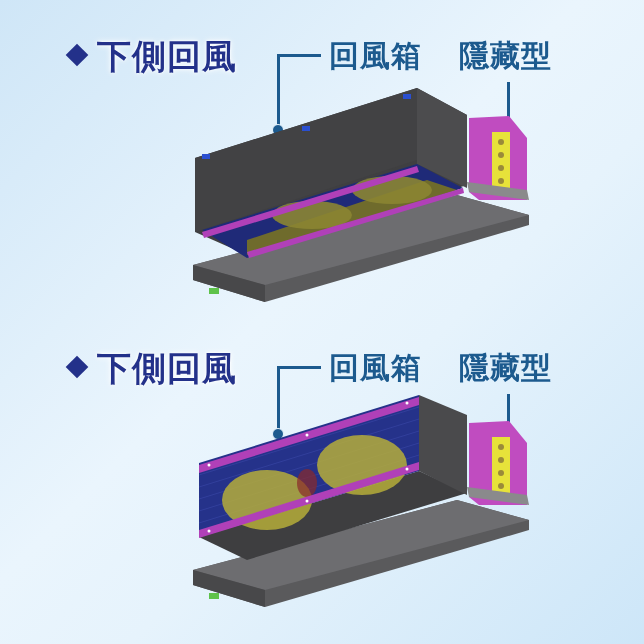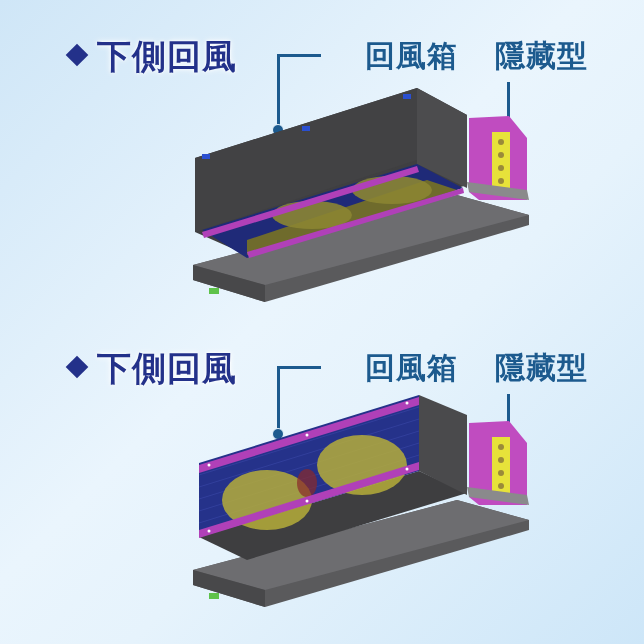--- a/index.html
+++ b/index.html
@@ -5,21 +5,21 @@
     html,body{margin:0;padding:0;}
     body{width:644px;height:644px;overflow:hidden;position:relative;
       background:linear-gradient(135deg,#cfe6f7 0%,#eaf5fd 45%,#e6f3fc 60%,#cde6f8 100%);
       font-family:"DejaVu Sans",sans-serif;}
     .panel{position:absolute;left:7px;width:644px;height:322px;}
     .panel.top{top:0;}
     .panel.bottom{top:312px;}
     .title{position:absolute;left:62px;top:34px;font-size:34px;font-weight:bold;color:#23318a;letter-spacing:1px;
       text-shadow:0 0 6px #ffffff,0 0 3px #ffffff;white-space:nowrap;}
     .title .diamond{display:inline-block;width:16px;height:16px;background:#23318a;transform:rotate(45deg);margin-right:12px;vertical-align:middle;position:relative;top:-4px;}
-    .label{position:absolute;top:36px;font-size:30px;font-weight:bold;color:#1c5a8e;white-space:nowrap;letter-spacing:1px;margin-left:36px;}
+    .label{position:absolute;top:36px;font-size:30px;font-weight:bold;color:#1c5a8e;white-space:nowrap;letter-spacing:1px;}
     .label.box{left:322px;}
     .label.hidden{left:452px;text-align:center;}
     .leader{position:absolute;background:#1c5a8e;}
     .dot{position:absolute;width:10px;height:10px;border-radius:50%;background:#1c5a8e;border:1px solid #e8f4fd;}
     svg.unit{position:absolute;left:180px;top:80px;}
   </style>
 </head>
 <body>
 
 <div class="panel top">

